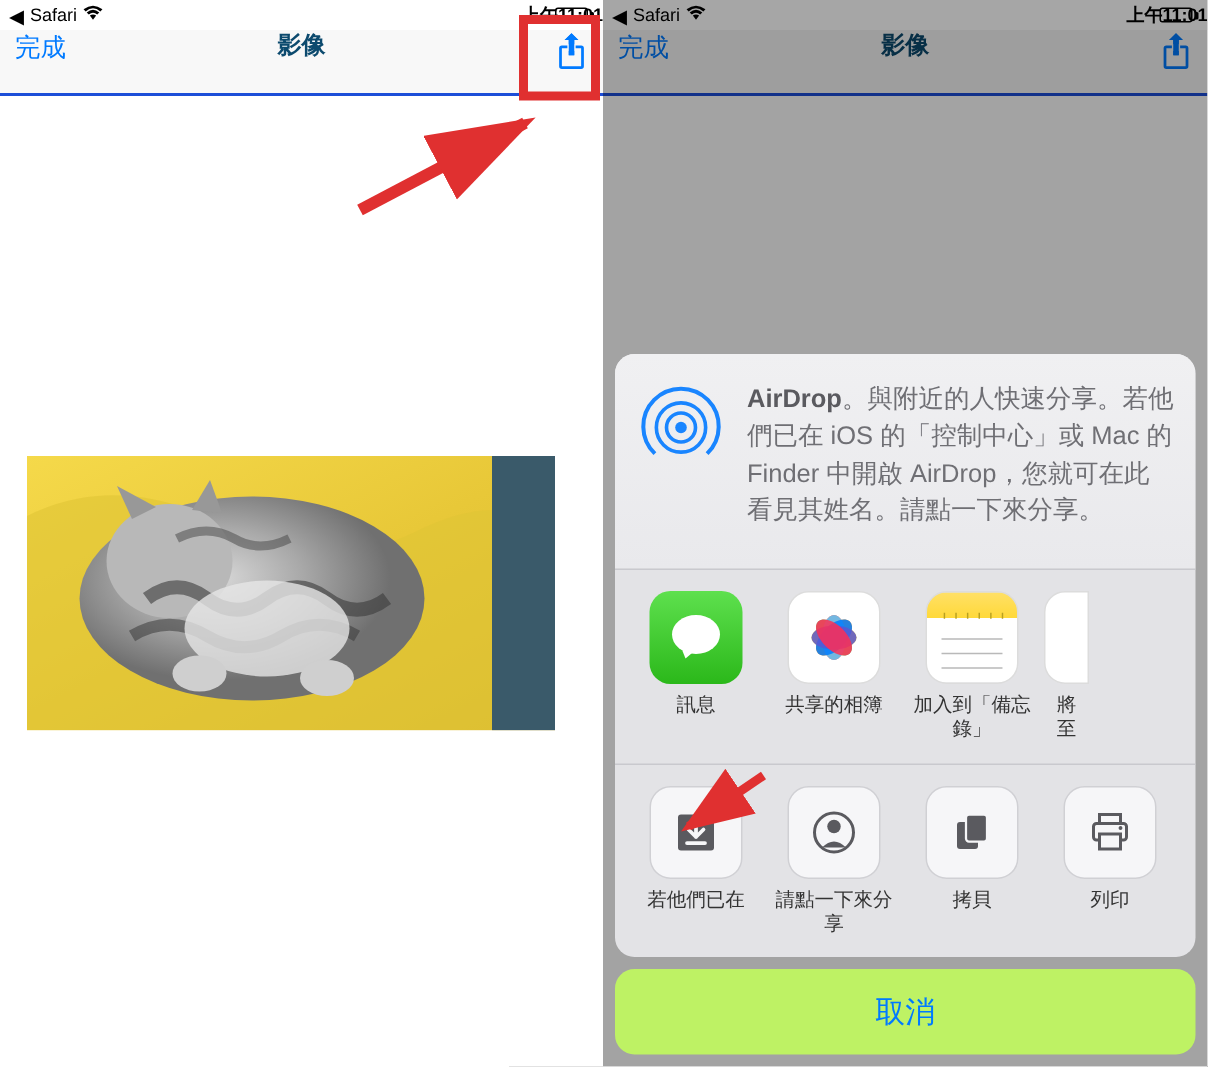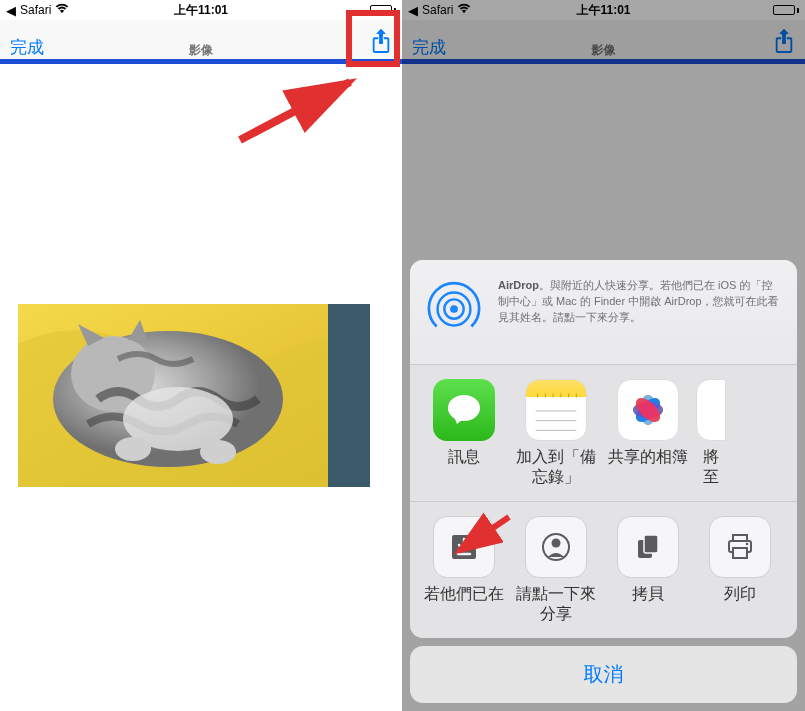--- a/index.html
+++ b/index.html
@@ -33,47 +33,47 @@
       display: flex;
       align-items: center;
       justify-content: space-between;
       font-size: 12px;
       padding: 0 6px;
       color: #000;
       position: relative;
       z-index: 1;
     }
     .statusbar .sb-left, .statusbar .sb-right { display:flex; align-items:center; gap:4px; }
-    .statusbar .sb-center { position:absolute; left:0; right:0; text-align:center; font-weight:600; }
+    .statusbar .sb-center { position:absolute; left:0; right:0; text-align:right; font-weight:600; }
     .back-chev { font-size:13px; }
     .wifi-icon svg { width:14px; height:12px; }
     .battery {
       display:inline-flex; align-items:center; gap:2px;
     }
     .battery-body {
       width:22px; height:10px; border:1px solid #000; border-radius:2px; padding:1px; position:relative;
     }
     .battery-fill { width:85%; height:100%; background:#000; }
     .battery-tip { width:2px; height:5px; background:#000; border-radius:0 1px 1px 0; }
 
     
     .navbar {
       height: 44px;
       display:flex;
-      align-items:flex-end;
+      align-items:flex-start;
       justify-content: space-between;
       padding: 0 10px;
-      border-bottom: 5px solid #1d4ed8;
+      border-bottom: 2px solid #1d4ed8;
       background: #f8f8f8;
       position: relative;
       z-index: 1;
     }
     .navbar .nav-title {
       position:absolute; left:0; right:0; text-align:center;
-      font-size: 12px; font-weight:600; color:#737373;
+      font-size: 16px; font-weight:600; color:#0c4a6e;
     }
     .navbar .nav-left {
       color: #007aff; font-size:17px;
     }
     .navbar .nav-right {
       color:#007aff;
     }
     .share-icon svg { width:22px; height:28px; }
 
     
@@ -141,21 +141,21 @@
       gap: 14px;
       background: linear-gradient(#f0f0f2, #e9e9ec);
     }
     .airdrop-icon {
       flex: 0 0 60px;
       display:flex; align-items:flex-start; justify-content:center;
       padding-top:2px;
     }
     .airdrop-icon svg { width:58px; height:58px; }
     .airdrop-text {
-      font-size: 11px;
+      font-size: 17px;
       line-height: 1.45;
       color: #6f6f74;
     }
     .airdrop-text b { color:#5a5a5f; font-weight:600; }
     .row {
       display:flex;
       padding: 14px 0 14px 10px;
       gap: 4px;
       border-top: 0.5px solid #c9c9ce;
       overflow:hidden;
@@ -168,41 +168,41 @@
       gap:6px;
     }
     .app-item.partial { flex: 0 0 30px; }
     .app-icon {
       width: 62px; height:62px;
       border-radius: 14px;
       display:flex; align-items:center; justify-content:center;
       position:relative;
     }
     .app-label {
-      font-size: 16px;
+      font-size: 13px;
       text-align:center;
       color:#333;
       line-height:1.25;
       min-height: 28px;
     }
     
     .icon-messages { background: linear-gradient(#5ee04e,#2bb81a); }
     .icon-mail { background: linear-gradient(#3ea5ff,#1470e8); }
     .icon-notes { background: linear-gradient(#ffe066 0%,#ffd93a 28%,#fff 28%,#fff 100%); border:0.5px solid #dcdcdc; }
     .icon-photos { background: #fff; border:0.5px solid #dcdcdc; }
     .icon-action {
       width:62px; height:62px; border-radius:14px;
       background:#f6f6f8;
       border:0.5px solid #d0d0d4;
       display:flex; align-items:center; justify-content:center;
     }
     .icon-action svg { width:34px; height:34px; }
 
     .cancel-btn {
-      background:#e5e5e5;
+      background:#bef264;
       border-radius:13px;
       text-align:center;
       padding: 15px 0;
       font-size: 20px;
       color:#007aff;
       font-weight:500;
     }
 
     
     .phone.right .statusbar, .phone.right .navbar, .phone.right .content-left {
@@ -349,54 +349,54 @@
         <div class="app-item">
           <div class="app-icon icon-messages">
             <svg width="42" height="42" viewBox="0 0 42 42">
                 <ellipse cx="21" cy="19" rx="16" ry="13" fill="#fff"></ellipse>
                 <path d="M12 30 L14 35 L20 30 Z" fill="#fff"></path>
               </svg>
           </div>
           <div class="app-label">訊息</div>
         </div>
         <div class="app-item">
+          <div class="app-icon icon-photos">
+            <svg width="48" height="48" viewBox="0 0 48 48">
+              <g transform="translate(24,24)">
+                <ellipse rx="8" ry="15" fill="#ff3b30" opacity="0.85" transform="rotate(0)"></ellipse>
+                <ellipse rx="8" ry="15" fill="#ff9500" opacity="0.85" transform="rotate(45)"></ellipse>
+                <ellipse rx="8" ry="15" fill="#ffcc00" opacity="0.85" transform="rotate(90)"></ellipse>
+                <ellipse rx="8" ry="15" fill="#4cd964" opacity="0.85" transform="rotate(135)"></ellipse>
+                <ellipse rx="8" ry="15" fill="#5ac8fa" opacity="0.85" transform="rotate(180)"></ellipse>
+                <ellipse rx="8" ry="15" fill="#007aff" opacity="0.85" transform="rotate(225)"></ellipse>
+                <ellipse rx="8" ry="15" fill="#5856d6" opacity="0.85" transform="rotate(270)"></ellipse>
+                <ellipse rx="8" ry="15" fill="#ff2d55" opacity="0.85" transform="rotate(315)"></ellipse>
+              </g>
+            </svg>
+          </div>
+          <div class="app-label">共享的相簿</div>
+        </div>
+        <div class="app-item">
           <div class="app-icon icon-notes">
             <svg width="62" height="62" viewBox="0 0 62 62">
                 <line x1="10" y1="32" x2="52" y2="32" stroke="#b9b9b9" stroke-width="1"></line>
                 <line x1="10" y1="42" x2="52" y2="42" stroke="#b9b9b9" stroke-width="1"></line>
                 <line x1="10" y1="52" x2="52" y2="52" stroke="#b9b9b9" stroke-width="1"></line>
                 <g stroke="#b8a020" stroke-width="1">
                   <line x1="12" y1="14" x2="12" y2="18"></line>
                   <line x1="20" y1="14" x2="20" y2="18"></line>
                   <line x1="28" y1="14" x2="28" y2="18"></line>
                   <line x1="36" y1="14" x2="36" y2="18"></line>
                   <line x1="44" y1="14" x2="44" y2="18"></line>
                   <line x1="52" y1="14" x2="52" y2="18"></line>
                 </g>
               </svg>
           </div>
           <div class="app-label">加入到「備忘錄」</div>
         </div>
-        <div class="app-item">
-          <div class="app-icon icon-photos">
-            <svg width="48" height="48" viewBox="0 0 48 48">
-              <g transform="translate(24,24)">
-                <ellipse rx="8" ry="15" fill="#ff3b30" opacity="0.85" transform="rotate(0)"></ellipse>
-                <ellipse rx="8" ry="15" fill="#ff9500" opacity="0.85" transform="rotate(45)"></ellipse>
-                <ellipse rx="8" ry="15" fill="#ffcc00" opacity="0.85" transform="rotate(90)"></ellipse>
-                <ellipse rx="8" ry="15" fill="#4cd964" opacity="0.85" transform="rotate(135)"></ellipse>
-                <ellipse rx="8" ry="15" fill="#5ac8fa" opacity="0.85" transform="rotate(180)"></ellipse>
-                <ellipse rx="8" ry="15" fill="#007aff" opacity="0.85" transform="rotate(225)"></ellipse>
-                <ellipse rx="8" ry="15" fill="#5856d6" opacity="0.85" transform="rotate(270)"></ellipse>
-                <ellipse rx="8" ry="15" fill="#ff2d55" opacity="0.85" transform="rotate(315)"></ellipse>
-              </g>
-            </svg>
-          </div>
-          <div class="app-label">共享的相簿</div>
-        </div>
         <div class="app-item partial">
           <div class="app-icon" style="background:#fff;border:0.5px solid #dcdcdc;width:30px;border-radius:14px 0 0 14px;"></div>
           <div class="app-label" style="width:20px;overflow:hidden;">將至</div>
         </div>
       </div>
 
       <div class="row">
         <div class="app-item">
           <div class="icon-action">
             <svg viewBox="0 0 34 34">

